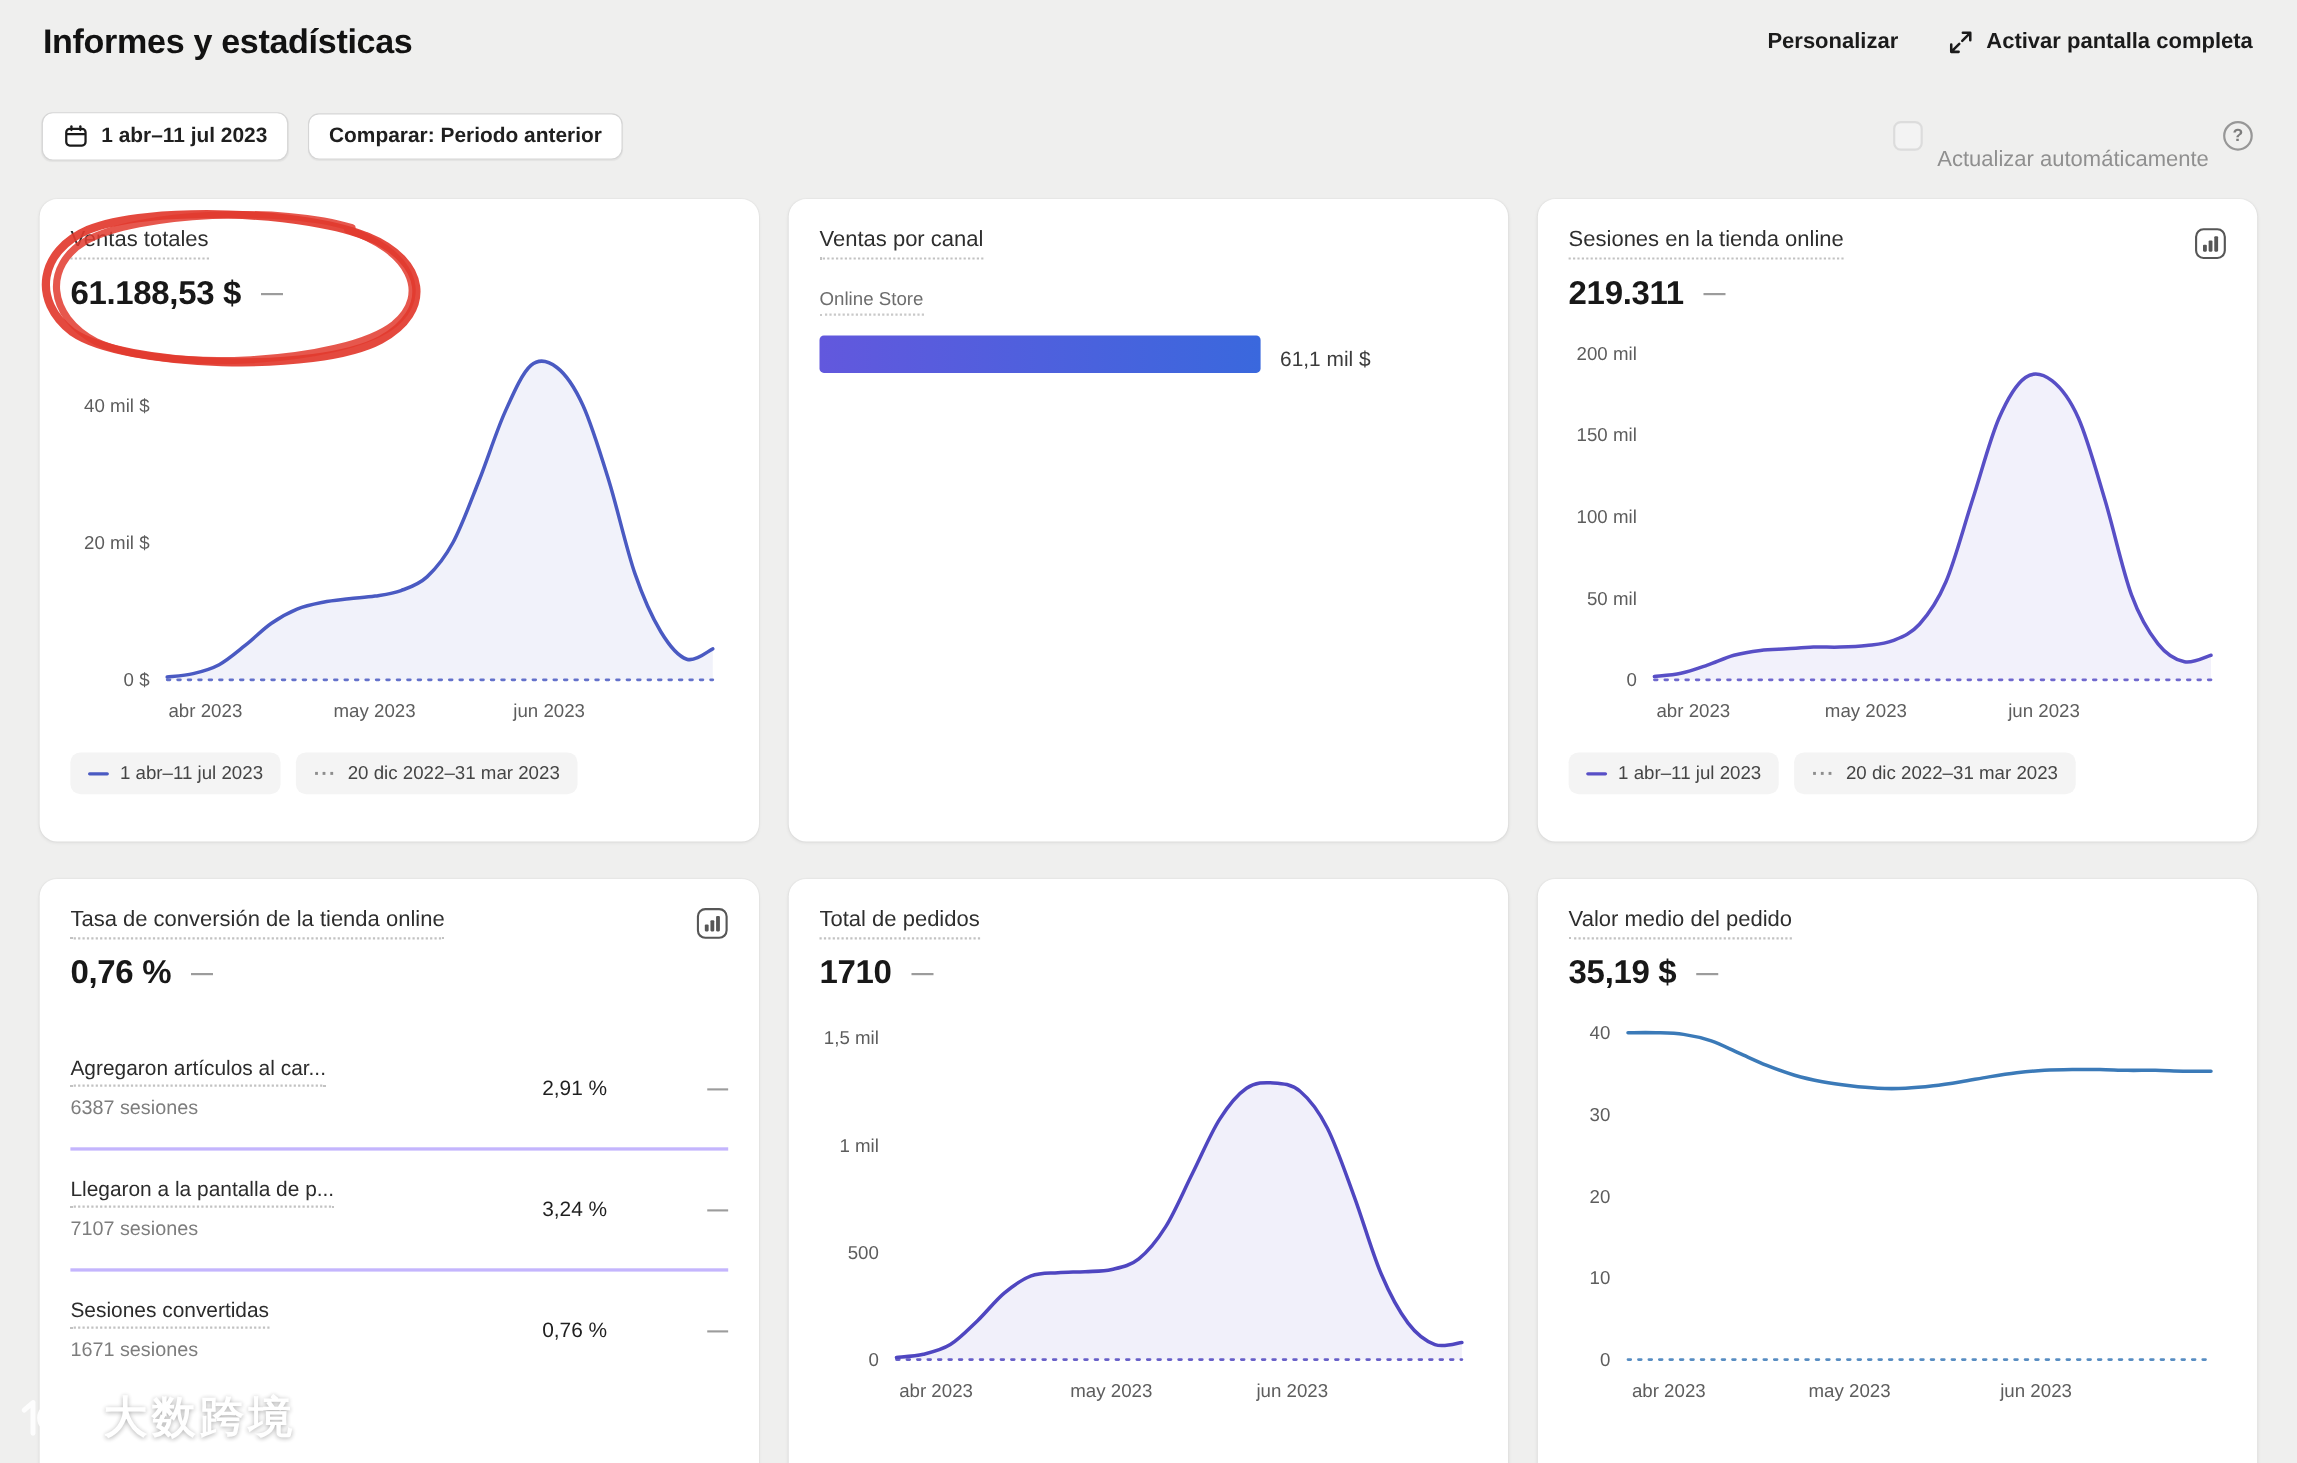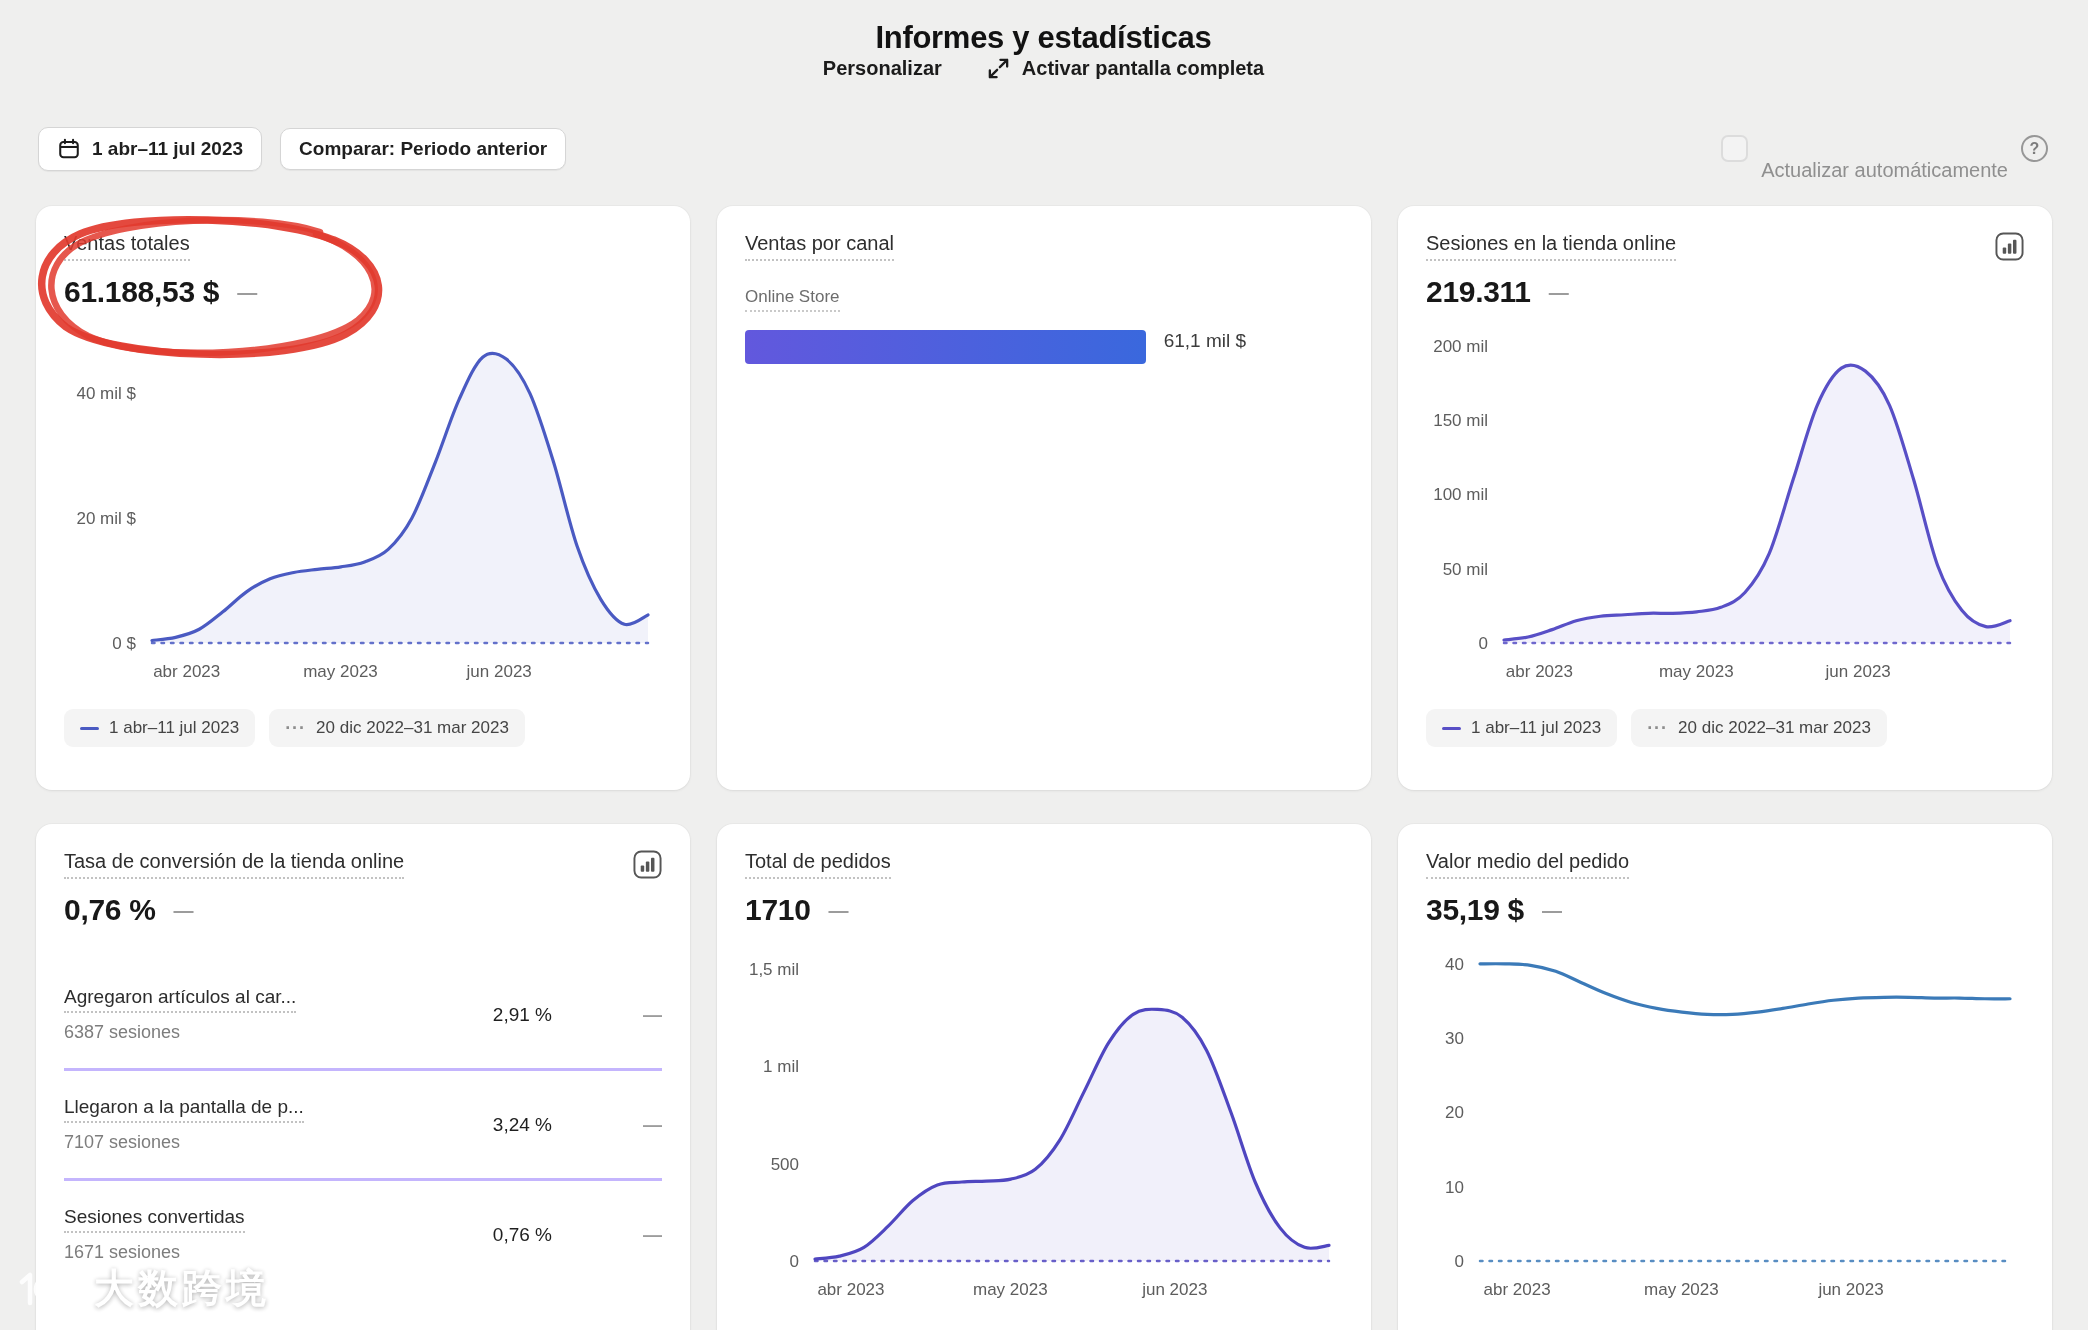--- a/index.html
+++ b/index.html
@@ -1,21 +1,21 @@
 <!DOCTYPE html>
 <html><head>
 <meta charset="utf-8">
 <style>
   * { margin:0; padding:0; box-sizing:border-box; }
   html,body { width:2088px; height:1330px; overflow:hidden;
     background:#efefee; font-family:"Liberation Sans",sans-serif; color:#1b1b1b; }
 
   
   .header { display:flex; align-items:center; justify-content:space-between;
-    padding:20px 40px 0 39px;flex-direction:column; }
+    padding:20px 40px 0 39px; }
   .page-title { font-size:31px; font-weight:700; letter-spacing:-0.3px; color:#121212; }
   .header-actions { display:flex; align-items:center; gap:44px; }
   .text-btn { background:none; border:none; font-family:inherit; font-size:20px;
     font-weight:650; color:#1b1b1b; display:inline-flex; align-items:center; gap:11px; cursor:pointer;justify-content:center; }
   .icon svg { display:block; }
 
   
   .toolbar { margin:34px 40px 0 38px; display:flex; align-items:center; gap:18px; }
   .btn-white { background:#fff; border:1px solid #d5d5d5; border-radius:10px;
     padding:9px 18px; font-family:inherit; font-size:19px; font-weight:650; color:#1f1f1f;
@@ -49,21 +49,21 @@
   .legend { margin-top:22px; display:flex; gap:14px; }
   .pill { background:#f4f4f4; border:none; border-radius:9px; padding:9px 16px;
     font-family:inherit; font-size:17px; color:#454545; display:inline-flex;
     align-items:center; gap:10px; cursor:pointer; }
   .swatch-line { width:19px; height:3px; border-radius:2px; background:#4a5ac2; }
   .swatch-dots { color:#8d8d8d; font-weight:700; font-size:18px; letter-spacing:1px; line-height:8px; }
 
   
   .channel-label { margin-top:26px; font-size:17px; color:#6d6d6d; display:inline-block;
     border-bottom:2px dotted #c9c9c9; padding-bottom:3px; }
-  .bar-row { margin-top:18px; display:flex; align-items:flex-start; gap:18px; }
+  .bar-row { margin-top:18px; display:flex; align-items:flex-end; gap:18px; }
   .hbar { height:34px; border-radius:4px; }
   .bar-value { font-size:19px; color:#3c3c3c; white-space:nowrap; }
 
   
   .conv-list { margin-top:34px; }
   .conv-row { display:flex; align-items:center; padding:25px 0; cursor:pointer; }
   .conv-row + .conv-row { border-top:3px solid #c4b5fd; }
   .conv-title { font-size:19px; color:#2c2c2c; display:inline-block;
     border-bottom:2px dotted #c2c2c2; padding-bottom:3px; }
   .conv-sessions { margin-top:9px; font-size:18px; color:#7d7d7d; }

